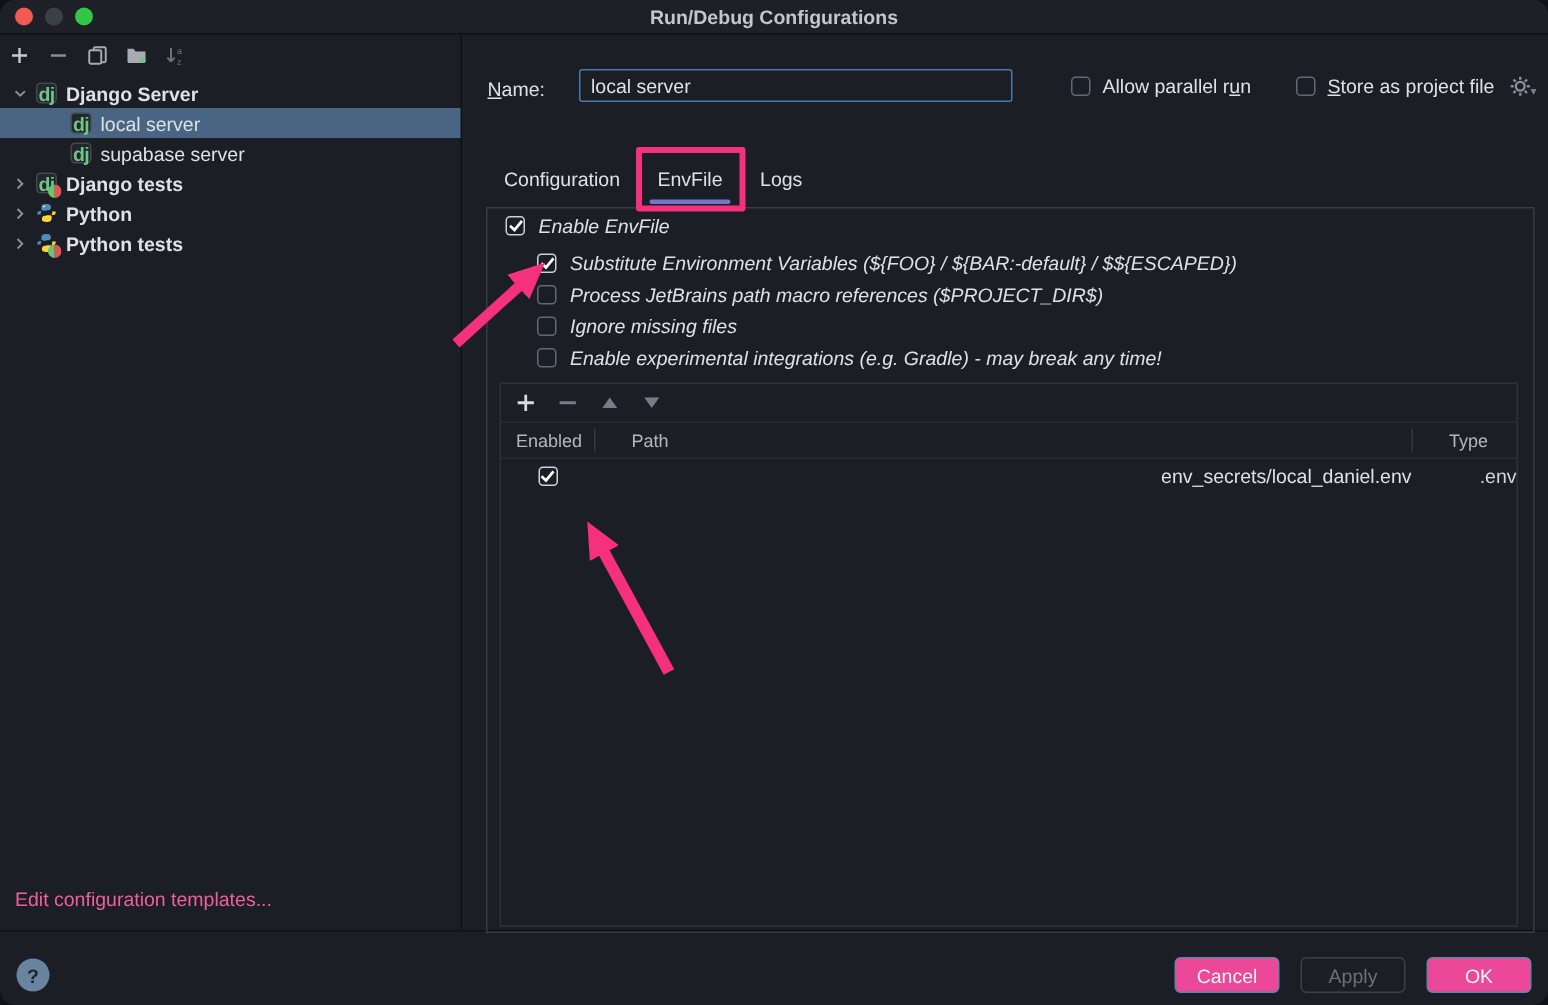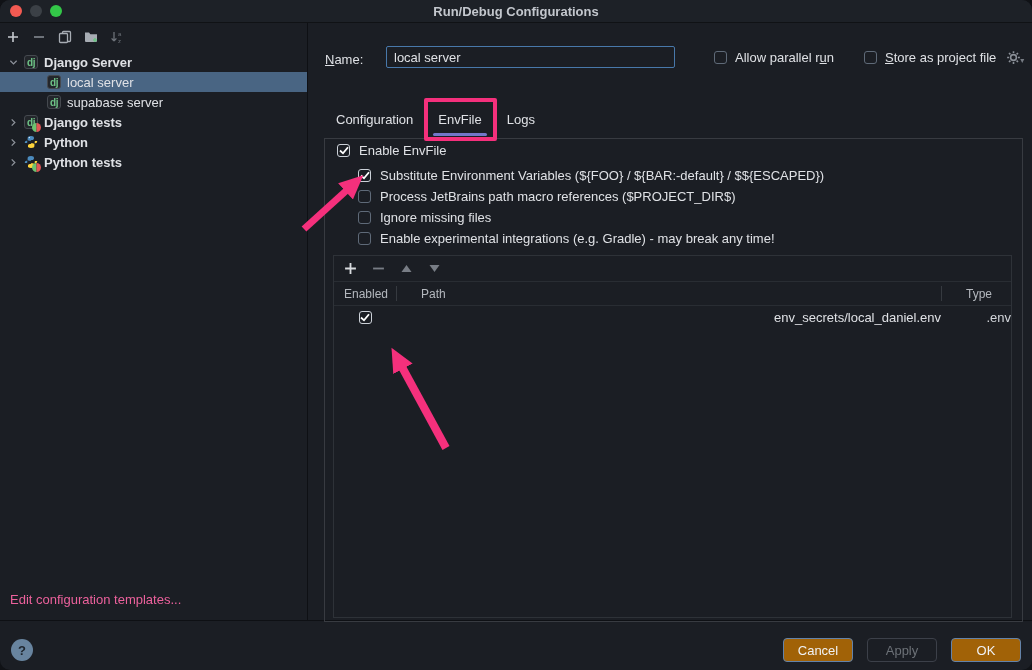--- a/index.html
+++ b/index.html
@@ -21,21 +21,21 @@
   .sb-toolbar{height:27px;display:flex;align-items:center;padding-left:5px;gap:10px;flex:none;}
   .tbi{width:16px;height:16px;display:flex;align-items:center;justify-content:center;cursor:pointer;}
   .tree{flex:1;padding-top:2px;}
   .tree-row{height:20px;display:flex;align-items:center;cursor:pointer;}
   .tree-row.selected{background:#496583;}
   .chev{width:16px;height:16px;margin-left:5px;display:flex;align-items:center;justify-content:center;flex:none;}
   .tree-row.child{padding-left:44px;}
   .badge{position:relative;width:14px;height:14px;flex:none;margin-left:3px;}
   .djbox{width:14px;height:14px;box-sizing:border-box;background:#23262b;border:1px solid #45494f;
          border-radius:3px;display:flex;align-items:center;justify-content:center;
-         font-size:10px;font-weight:bold;color:#6fc487;letter-spacing:-0.5px;}
+         font-size:13px;font-weight:bold;color:#6fc487;letter-spacing:-0.5px;}
   .overlay-badge{position:absolute;right:-3px;bottom:-3px;width:9px;height:9px;}
   .lbl{margin-left:6px;white-space:nowrap;}
   .lbl.b{font-weight:bold;}
   .edit-link{margin-top:auto;padding:0 0 13px 10px;color:#ec619c;cursor:pointer;white-space:nowrap;}
   
   .rpanel{flex:1;position:relative;}
   .name-label{position:absolute;left:17px;top:29px;}
   .mn{text-decoration:underline;}
   .name-input{position:absolute;left:78px;top:23px;width:289px;height:22px;box-sizing:border-box;
               background:#1b1e24;border:1px solid #4878aa;border-radius:2px;color:#dfe1e5;
@@ -55,21 +55,21 @@
   .cb.disabled svg polyline{stroke:#979ba2;}
   
   .tabs{position:absolute;left:16px;top:81px;height:30px;display:flex;align-items:center;}
   .tab{position:relative;padding:0 12px;height:22px;display:flex;align-items:center;cursor:pointer;color:#dfe1e5;}
   .tab + .tab{border-left:1px solid #34383e;}
   .tab.selected::after{content:"";position:absolute;left:7px;right:7px;bottom:-6px;height:3px;
                        background:#7377c9;border-radius:2px;}
   
   .content{position:absolute;left:16px;top:115px;width:699px;height:484px;box-sizing:border-box;
            border:1px solid #383b41;}
-  .opt-row{position:absolute;height:18px;display:flex;align-items:center;gap:9px;cursor:pointer;white-space:nowrap;}
+  .opt-row{position:absolute;height:18px;display:flex;align-items:center;gap:9px;cursor:pointer;white-space:nowrap;font-style:italic;}
   
   .envtable{position:absolute;left:8px;top:116px;width:679px;height:363px;box-sizing:border-box;
             border:1px solid #2e3238;display:flex;flex-direction:column;text-align:right;}
   .tb-toolbar{height:25px;flex:none;display:flex;align-items:center;padding-left:8px;gap:12px;
               border-bottom:1px solid #292d33;}
   .tb-head{height:23px;flex:none;display:grid;grid-template-columns:62px 545px 1fr;align-items:center;
            border-bottom:1px solid #292d33;font-size:12px;color:#b4b8be;}
   .tb-head .hc{padding-left:24px;height:15px;display:flex;align-items:center;}
   .tb-head .hc.sep{border-left:1px solid #363a40;}
   .tb-head .hc:first-child{padding-left:10px;}
@@ -79,21 +79,21 @@
   .trow .c2{padding-left:5px;white-space:nowrap;}
   .trow.dim .c1{color:#81868e;}
   .trow .c2{color:#d3d6db;}
   
   .footer{position:absolute;left:0;bottom:0;right:0;height:48px;display:flex;align-items:center;}
   .help-btn{width:22px;height:22px;border-radius:50%;background:#68849f;color:#1d242c;font-weight:bold;
             display:flex;align-items:center;justify-content:center;margin-left:11px;margin-top:8px;cursor:pointer;}
   .btns{margin-left:auto;display:flex;gap:14px;margin-right:11px;margin-top:8px;}
   .btn{min-width:70px;height:24px;box-sizing:border-box;border-radius:4px;display:flex;align-items:center;
        justify-content:center;font-size:13px;cursor:pointer;border:1px solid transparent;}
-  .btn.blue{background:#a16207;color:#f0f2f5;border-color:#6483a9;}
+  .btn.blue{background:#ec4899;color:#f0f2f5;border-color:#6483a9;}
   .btn.ghost{background:transparent;color:#6c7177;border-color:#3c4049;}
   
   .anno-rect{position:absolute;left:424px;top:98px;width:73px;height:43px;box-sizing:border-box;
              border:4px solid #f5307c;border-radius:2px;pointer-events:none;z-index:40;}
   .anno-svg{position:absolute;left:0;top:0;width:1032px;height:670px;pointer-events:none;z-index:40;}
 </style>
 </head>
 <body>
 
 <div id="app">

